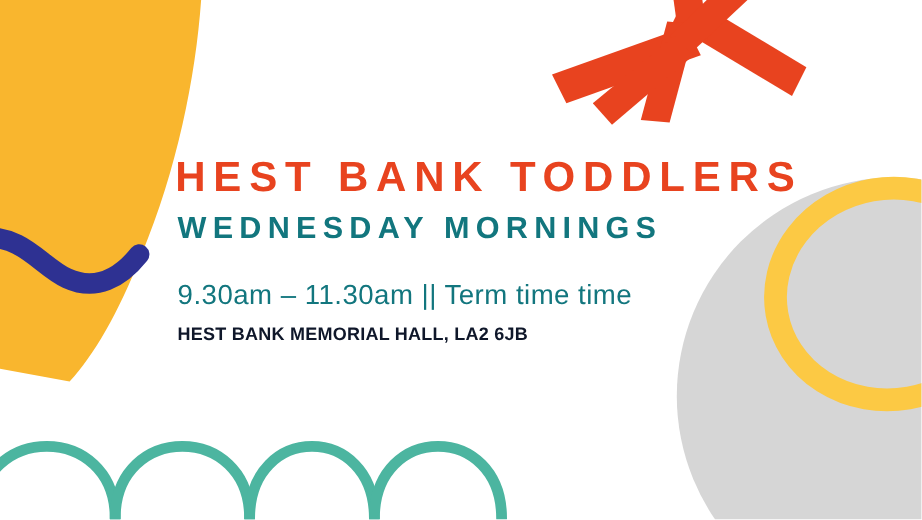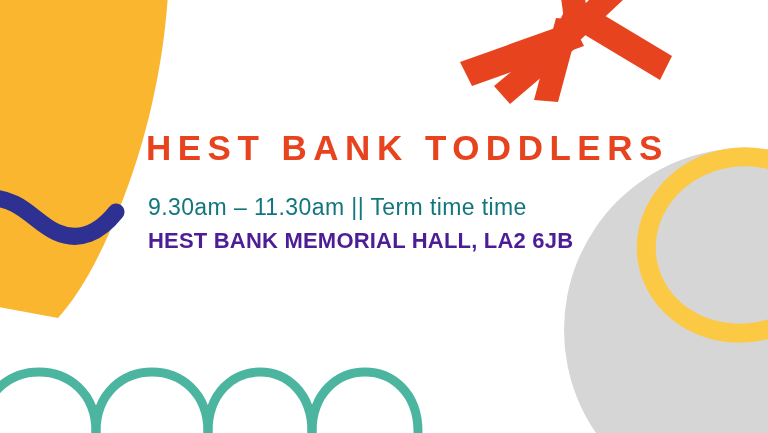--- a/index.html
+++ b/index.html
@@ -58,24 +58,24 @@
     font-size: 23px;
     line-height: 31px;
     letter-spacing: 0.4px;
     color: #12767E;
     white-space: nowrap;
     margin: 22px 0 0 2px;
   }
   .line-venue {
     font-family: "Liberation Sans", sans-serif;
     font-weight: bold;
-    font-size: 22px;
+    font-size: 15px;
     line-height: 29px;
     letter-spacing: 0.2px;
-    color: #4c1d95;
+    color: #0f172a;
     white-space: nowrap;
     margin: 3px 0 0 2px;
   }
 </style>
 </head>
 <body>
 
 <div id="flyer">
 
   <svg id="decor" viewBox="0 0 768 433" width="768" height="433" xmlns="http://www.w3.org/2000/svg">
@@ -106,17 +106,18 @@
     <g fill="none" stroke="#4CB5A0" stroke-width="9" stroke-linecap="round">
       <path d="M -18,432 C -18,352 96,352 96,432"></path>
       <path d="M 96,432 C 96,352 208,352 208,432"></path>
       <path d="M 208,432 C 208,352 312,352 312,432"></path>
       <path d="M 312,432 C 312,352 418,352 418,432"></path>
     </g>
   </svg>
 
   <div id="text-block">
     <div class="line-title">HEST BANK TODDLERS</div>
+    <div class="line-sub">WEDNESDAY MORNINGS</div>
     <div class="line-time">9.30am – 11.30am ||  Term time time</div>
     <div class="line-venue">HEST BANK MEMORIAL HALL, LA2 6JB</div>
   </div>
 
 </div>
 
 </body></html>

